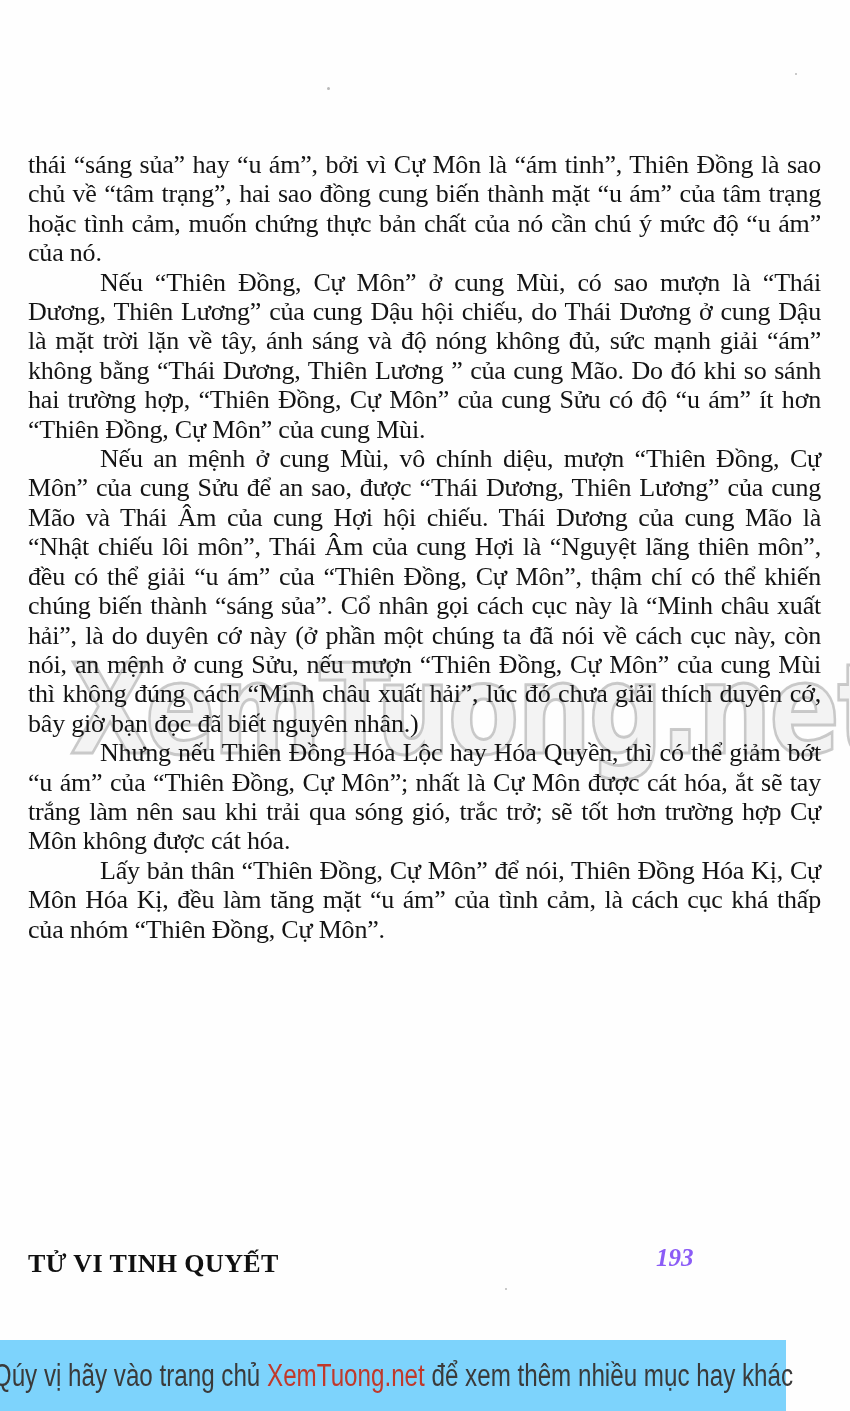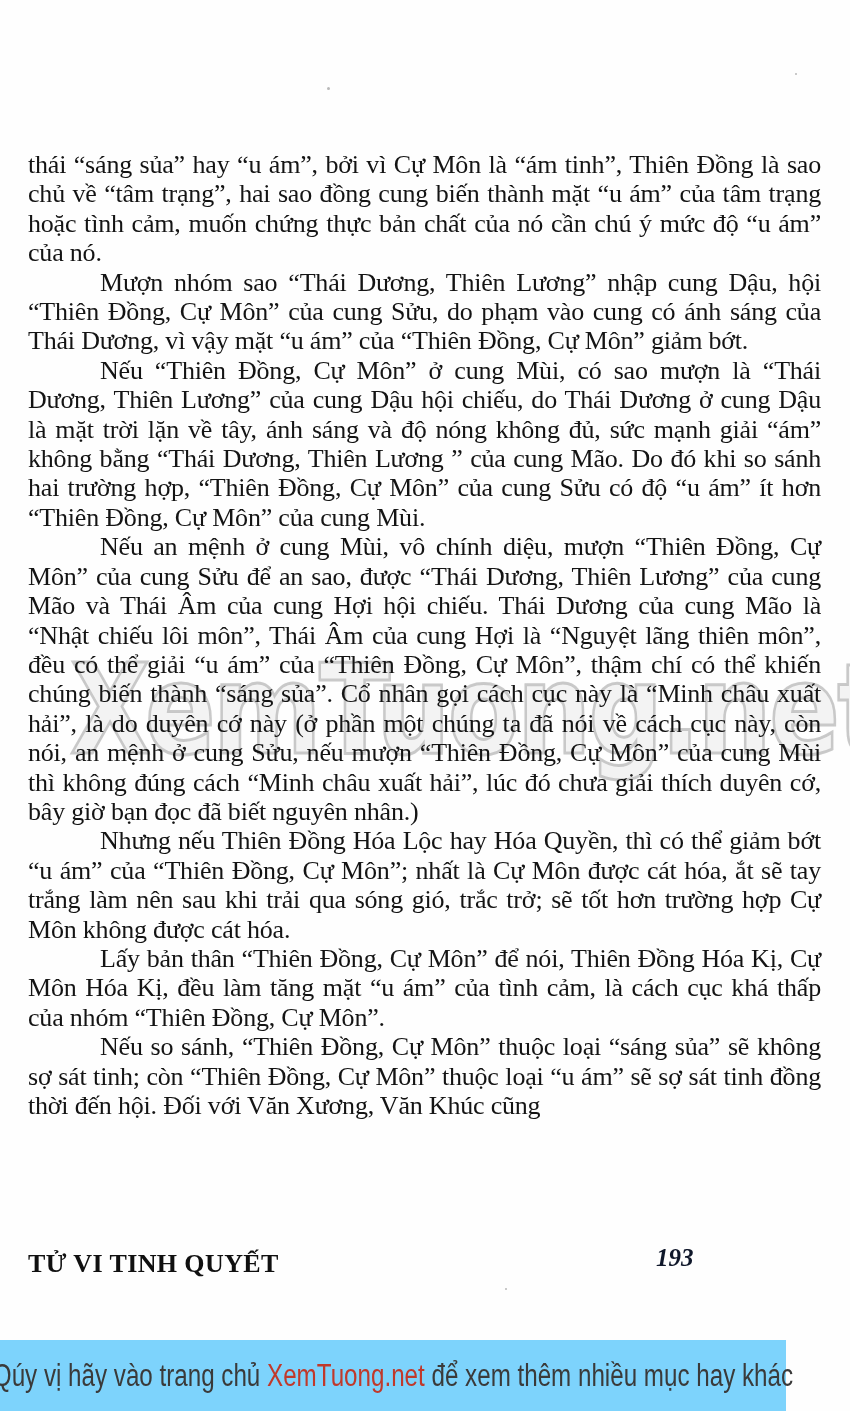--- a/index.html
+++ b/index.html
@@ -58,21 +58,21 @@
     letter-spacing:0.4px;
     color:#101010;
   }
   .footer-page {
     position:absolute;
     left:656px; top:1244px;
     z-index:2;
     font-weight:bold;
     font-style:italic;
     font-size:25px;
-    color:#0f172a;
+    color:#8b5cf6;
   }
 
   
   .banner {
     position:absolute;
     left:0; bottom:0; width:786px; height:71px;
     z-index:2;
     display:flex; align-items:center; justify-content:center;
     background:#7dd3fc;
   }
@@ -104,26 +104,24 @@
 <div class="page">
 
   <div class="speck s1"></div>
   <div class="speck s2"></div>
   <div class="speck s3"></div>
 
   <div class="watermark">XemTuong.net</div>
 
   <div class="text-block">
     <p class="first">thái “sáng sủa” hay “u ám”, bởi vì Cự Môn là “ám tinh”, Thiên Đồng là sao chủ về “tâm trạng”, hai sao đồng cung biến thành mặt “u ám” của tâm trạng hoặc tình cảm, muốn chứng thực bản chất của nó cần chú ý mức độ “u ám” của nó.</p>
-    <p>Mượn nhóm sao “Thái Dương, Thiên Lương” nhập cung Dậu, hội “Thiên Đồng, Cự Môn” của cung Sửu, do phạm vào cung có ánh sáng của Thái Dương, vì vậy mặt “u ám” của “Thiên Đồng, Cự Môn” giảm bớt.</p>
     <p>Nếu “Thiên Đồng, Cự Môn” ở cung Mùi, có sao mượn là “Thái Dương, Thiên Lương” của cung Dậu hội chiếu, do Thái Dương ở cung Dậu là mặt trời lặn về tây, ánh sáng và độ nóng không đủ, sức mạnh giải “ám” không bằng “Thái Dương, Thiên Lương ” của cung Mão. Do đó khi so sánh hai trường hợp, “Thiên Đồng, Cự Môn” của cung Sửu có độ “u ám” ít hơn “Thiên Đồng, Cự Môn” của cung Mùi.</p>
     <p>Nếu an mệnh ở cung Mùi, vô chính diệu, mượn “Thiên Đồng, Cự Môn” của cung Sửu để an sao, được “Thái Dương, Thiên Lương” của cung Mão và Thái Âm của cung Hợi hội chiếu. Thái Dương của cung Mão là “Nhật chiếu lôi môn”, Thái Âm của cung Hợi là “Nguyệt lãng thiên môn”, đều có thể giải “u ám” của “Thiên Đồng, Cự Môn”, thậm chí có thể khiến chúng biến thành “sáng sủa”. Cổ nhân gọi cách cục này là “Minh châu xuất hải”, là do duyên cớ này (ở phần một chúng ta đã nói về cách cục này, còn nói, an mệnh ở cung Sửu, nếu mượn “Thiên Đồng, Cự Môn” của cung Mùi thì không đúng cách “Minh châu xuất hải”, lúc đó chưa giải thích duyên cớ, bây giờ bạn đọc đã biết nguyên nhân.)</p>
     <p>Nhưng nếu Thiên Đồng Hóa Lộc hay Hóa Quyền, thì có thể giảm bớt “u ám” của “Thiên Đồng, Cự Môn”; nhất là Cự Môn được cát hóa, ắt sẽ tay trắng làm nên sau khi trải qua sóng gió, trắc trở; sẽ tốt hơn trường hợp Cự Môn không được cát hóa.</p>
     <p>Lấy bản thân “Thiên Đồng, Cự Môn” để nói, Thiên Đồng Hóa Kị, Cự Môn Hóa Kị, đều làm tăng mặt “u ám” của tình cảm, là cách cục khá thấp của nhóm “Thiên Đồng, Cự Môn”.</p>
-    <p>Nếu so sánh, “Thiên Đồng, Cự Môn” thuộc loại “sáng sủa” sẽ không sợ sát tinh; còn “Thiên Đồng, Cự Môn” thuộc loại “u ám” sẽ sợ sát tinh đồng thời đến hội. Đối với Văn Xương, Văn Khúc cũng</p>
   </div>
 
   <div class="footer-title">TỬ VI TINH QUYẾT</div>
   <div class="footer-page">193</div>
 
   <div class="banner">
     <div class="banner-text" style="color: rgb(58, 58, 58);">
       <span>Qúy vị hãy vào trang chủ </span><span class="brand" style="color: rgb(192, 57, 43);">XemTuong.net</span><span> để xem thêm nhiều mục hay khác</span>
     </div>
   </div>

